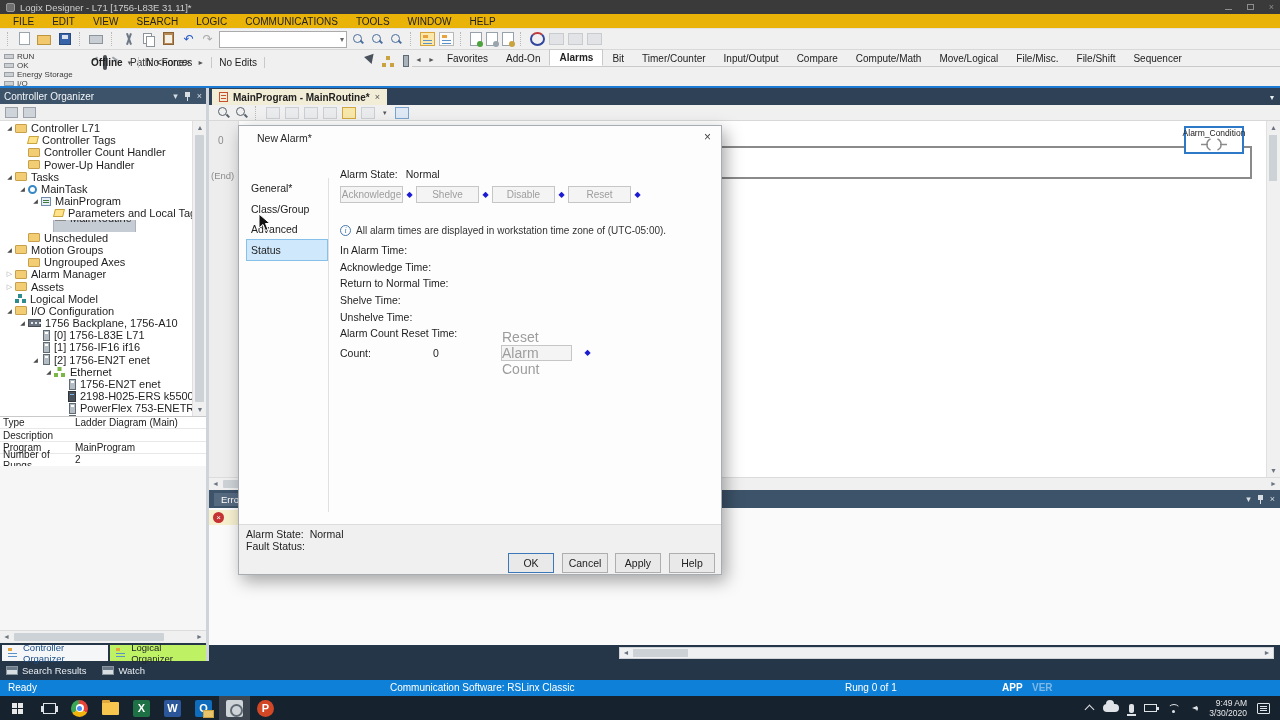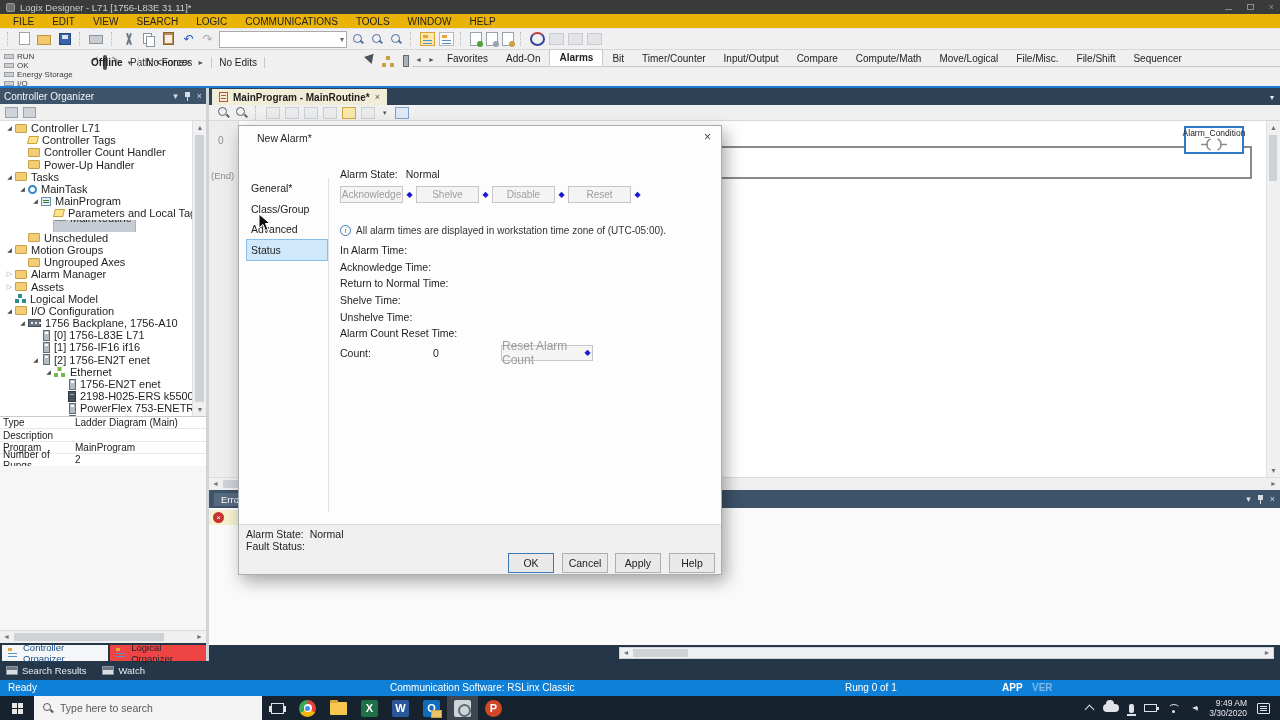--- a/index.html
+++ b/index.html
@@ -128,21 +128,21 @@
   .prow .pl{width:72px;padding-left:3px;color:#222;flex:none}
   .prow .pv{padding-left:3px;color:#222}
   .lo-fill{flex:1;background:#f6f6f6}
   .hscroll{height:13px;background:#f0f0f0;position:relative;border-top:1px solid #dcdcdc}
   .hscroll .sa{position:absolute;top:0;width:13px;height:12px;color:#6b7480;font-size:7px;text-align:center;line-height:12px}
   .hscroll .sa.l{left:0}.hscroll .sa.r{right:0}
   .hscroll .thumb{position:absolute;top:2px;height:8px;background:#cdd2d7;border-radius:1px}
   .lo-tabs{height:18px;background:#253649;display:flex;align-items:flex-end;gap:2px;padding-left:2px}
   .dtab{display:flex;align-items:center;gap:4px;font-size:9.5px;padding:2px 6px;height:16px}
   .dtab.on{background:#f5f6f7;color:#1c4f8a}
-  .dtab.off{background:#ef4444;color:#20232a}
+  .dtab.off{background:#bef264;color:#20232a}
   .dorgic{width:11px;height:10px;position:relative;flex:none}
   .dorgic::before{content:'';position:absolute;left:0;top:0;width:4px;height:3px;background:#e8a33d}
   .dorgic::after{content:'';position:absolute;left:0;top:5px;width:9px;height:1px;background:#5b91c9;box-shadow:0 3px 0 #5b91c9}
 
   
   .editor{flex:1;display:flex;flex-direction:column;min-width:0}
   .tabwell{height:17px;background:#2e4156;display:flex;align-items:flex-end;padding-left:3px;position:relative}
   .doctab{background:#f2edd7;height:16px;display:flex;align-items:center;gap:5px;padding:0 7px;font-size:10px;font-weight:bold;color:#222}
   .ladico{width:9px;height:10px;border:1px solid #c8502e;position:relative;flex:none}
   .ladico::before{content:'';position:absolute;left:1px;top:2px;width:5px;height:1px;background:#c8502e;box-shadow:0 3px 0 #c8502e}
@@ -251,21 +251,21 @@
   .state-line{position:absolute;left:0;top:14px;display:flex;gap:8px}
   .btnrow{position:absolute;left:0;top:32px;display:flex;align-items:center}
   .dbtn{width:63px;height:17px;border:1px solid #c6c6c6;background:#f4f4f4;color:#9d9d9d;font-size:10px;display:flex;align-items:center;justify-content:center}
   .dia{color:#1b1bd4;font-size:8px;width:13px;text-align:center}
   .inforow{position:absolute;left:0;top:71px;display:flex;align-items:center;gap:5px;font-size:10px;color:#333}
   .infoic{width:11px;height:11px;border:1px solid #4679ad;border-radius:50%;color:#4679ad;font-size:8px;font-style:italic;display:flex;align-items:center;justify-content:center;flex:none;font-family:"Liberation Serif",serif}
   .fields{position:absolute;left:0;top:90px}
   .frow{height:16.7px}
   .countrow{position:absolute;left:0;top:190px;display:flex;align-items:center;height:17px}
   .cval{position:absolute;left:93px}
-  .rstbtn{position:absolute;left:161px;width:92px;height:16px;border:1px solid #c6c6c6;background:#f4f4f4;color:#9d9d9d;font-size:12px;display:flex;align-items:center;justify-content:center}
+  .rstbtn{position:absolute;left:161px;width:71px;height:16px;border:1px solid #c6c6c6;background:#f4f4f4;color:#9d9d9d;font-size:14px;display:flex;align-items:center;justify-content:center}
   .countrow .dia{position:absolute;left:241px}
   .dlg-footer{position:absolute;left:0;right:0;bottom:0;height:50px;background:#f0f0f0;border-top:1px solid #dcdcdc;font-size:10.5px}
   .ftext{position:absolute;left:7px;top:4px;line-height:11.5px;color:#222}
   .fbtn{position:absolute;top:28px;width:46px;height:20px;background:#e9e9e9;border:1px solid #aeaeae;font-size:10.5px;color:#222;display:flex;align-items:center;justify-content:center}
   .fbtn.ok{left:269px;border-color:#3c77b8}
   .fbtn.cancel{left:323px}.fbtn.apply{left:376px}.fbtn.help{left:430px}
   .cursor{position:absolute;left:258px;top:213px;z-index:60}
 </style>
 </head>
 <body>
@@ -681,24 +681,20 @@
 
 <div class="taskbar">
   <span class="startbtn">
       <span class="winlogo">
         <i></i>
         <i></i>
         <i></i>
         <i></i>
       </span>
     </span>
-  <span class="tsearch">
-    <span class="smag"></span>
-    <span>Type here to search</span>
-  </span>
   <span class="tvbtn">
       <span class="tvic"></span>
     </span>
   <span class="tapp">
       <span class="chrome"></span>
     </span>
   <span class="tapp">
       <span class="fold"></span>
     </span>
   <span class="tapp">

